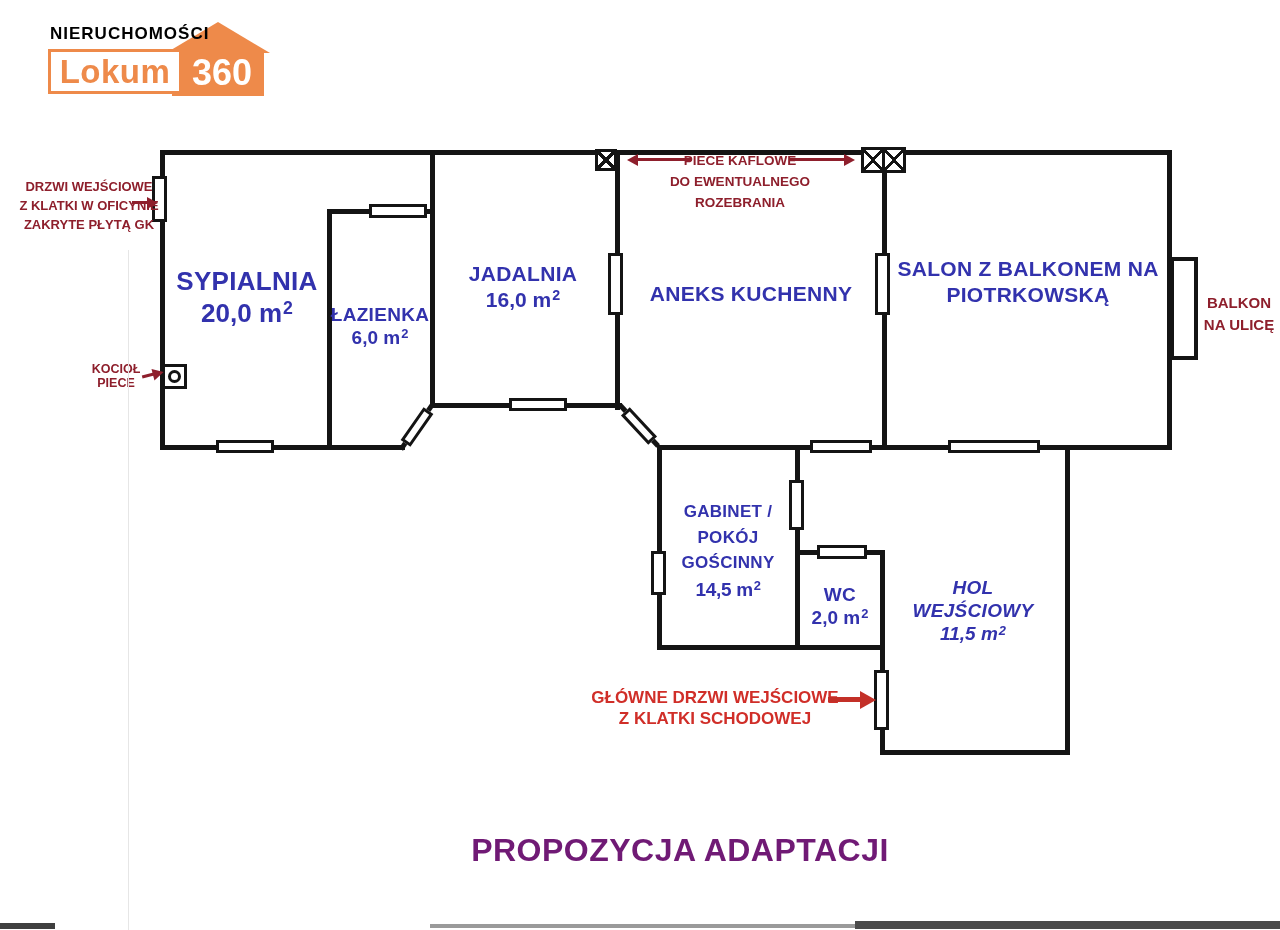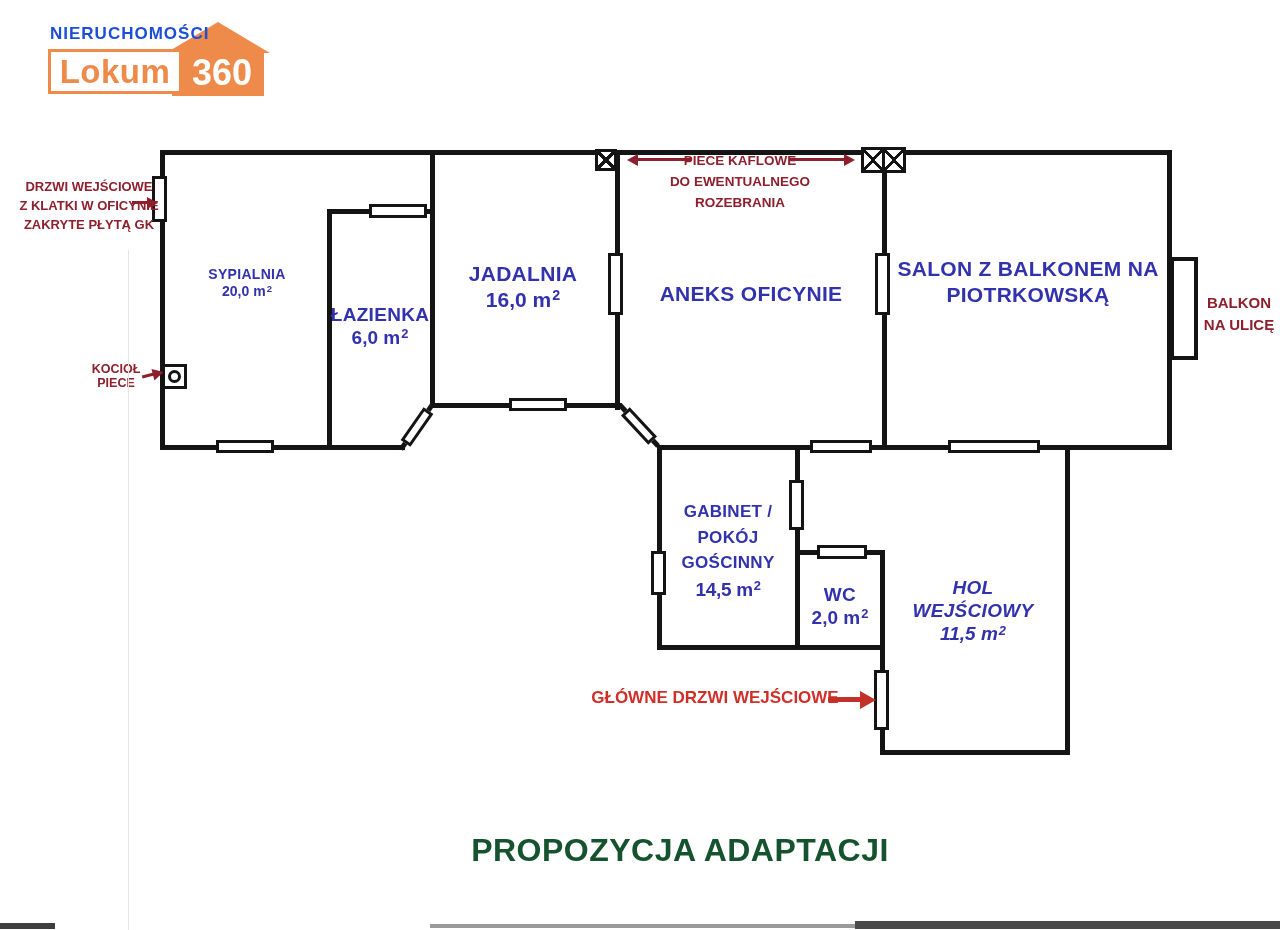--- a/index.html
+++ b/index.html
@@ -34,21 +34,21 @@
   
   .arr{position:absolute;height:3px;background:var(--c);}
   .arr::after{content:"";position:absolute;top:50%;transform:translateY(-50%);
               border-top:6px solid transparent;border-bottom:6px solid transparent;}
   .arr.r::after{right:-10px;border-left:11px solid var(--c);}
   .arr.l::after{left:-10px;border-right:11px solid var(--c);}
   .arr.big{height:5px;}
   .arr.big::after{border-top:9px solid transparent;border-bottom:9px solid transparent;}
   .arr.big.r::after{right:-14px;border-left:16px solid var(--c);}
   
-  .logo-tag{position:absolute;left:50px;top:24px;color:#1d4ed8;font-size:17px;letter-spacing:1px;}
+  .logo-tag{position:absolute;left:50px;top:24px;color:#000000;font-size:17px;letter-spacing:1px;}
   .logo-house-roof{position:absolute;left:166px;top:22px;width:0;height:0;
       border-left:52px solid transparent;border-right:52px solid transparent;border-bottom:31px solid #ee8a4a;}
   .logo-house-body{position:absolute;left:172px;top:51px;width:92px;height:45px;background:#ee8a4a;}
   .logo-box{position:absolute;left:48px;top:49px;width:134px;height:45px;box-sizing:border-box;
       border:3px solid #ee8a4a;background:#fff;display:flex;align-items:center;justify-content:center;}
   .logo-box span{color:#ee8a4a;font-size:33px;letter-spacing:.5px;}
   .logo-360{position:absolute;left:178px;top:52px;width:88px;text-align:center;color:#fff;font-size:36px;}
   .artifact{position:absolute;}
 </style>
 </head>
@@ -110,34 +110,34 @@
     <div class="xbox"></div>
   </div>
   <div class="xrow" style="left:861px;top:147px;">
     <div class="xbox" style="width:24px;height:26px;"></div>
     <div class="xbox" style="width:24px;height:26px;"></div>
   </div>
   <div class="boiler" style="left:162px;top:364px;">
     <div class="ring"></div>
   </div>
 
-  <div class="room" style="left:157px;top:266px;width:180px;font-size:14px;">
+  <div class="room" style="left:157px;top:266px;width:180px;font-size:26px;">
     <div class="nm">SYPIALNIA</div>
     <div class="ar">20,0 m<span class="sup">2</span></div>
   </div>
   <div class="room" style="left:328px;top:303px;width:104px;font-size:19px;">
     <div class="nm">ŁAZIENKA</div>
     <div class="ar">6,0 m<span class="sup">2</span></div>
   </div>
   <div class="room" style="left:438px;top:261px;width:170px;font-size:21px;">
     <div class="nm">JADALNIA</div>
     <div class="ar">16,0 m<span class="sup">2</span></div>
   </div>
   <div class="room" style="left:641px;top:281px;width:220px;font-size:21px;">
-    <div class="nm">ANEKS OFICYNIE</div>
+    <div class="nm">ANEKS KUCHENNY</div>
   </div>
   <div class="room" style="left:895px;top:256px;width:266px;font-size:21px;">
     <div class="nm">SALON Z BALKONEM NA</div>
     <div class="nm">PIOTRKOWSKĄ</div>
   </div>
   <div class="room" style="left:650px;top:499px;width:156px;font-size:17px;letter-spacing:-0.3px;line-height:1.5;">
     <div class="nm">GABINET /</div>
     <div class="nm">POKÓJ GOŚCINNY</div>
     <div class="ar" style="font-size:19px;">14,5 m<span class="sup">2</span></div>
   </div>
@@ -172,23 +172,24 @@
   </div>
   <div class="arr r" style="--c:#8e1f2c;left:142px;top:374px;width:12px;transform:rotate(-14deg);"></div>
 
   <div class="note maroon" style="left:1198px;top:292px;width:82px;font-size:15px;text-align:center;line-height:1.45;">
     <div>BALKON</div>
     <div>NA ULICĘ</div>
   </div>
 
   <div class="note red" style="left:560px;top:687px;width:310px;font-size:17px;text-align:center;line-height:1.25;">
     <div>GŁÓWNE DRZWI WEJŚCIOWE</div>
+    <div>Z KLATKI SCHODOWEJ</div>
   </div>
   <div class="arr big r" style="--c:#c33028;left:828px;top:697px;width:34px;"></div>
 
-  <div class="abs" style="left:380px;top:832px;width:600px;text-align:center;font-size:32px;color:#14532d;letter-spacing:.5px;">PROPOZYCJA ADAPTACJI</div>
+  <div class="abs" style="left:380px;top:832px;width:600px;text-align:center;font-size:32px;color:#701a75;letter-spacing:.5px;">PROPOZYCJA ADAPTACJI</div>
 
   <div class="artifact" style="left:128px;top:250px;width:1px;height:680px;background:#e6e6e6;"></div>
   <div class="artifact" style="left:0;top:923px;width:55px;height:6px;background:#3f3f3f;"></div>
   <div class="artifact" style="left:430px;top:924px;width:425px;height:4px;background:#9a9a9a;"></div>
   <div class="artifact" style="left:855px;top:921px;width:425px;height:8px;background:#4a4a4a;"></div>
 
 </div>
 
 </body></html>

